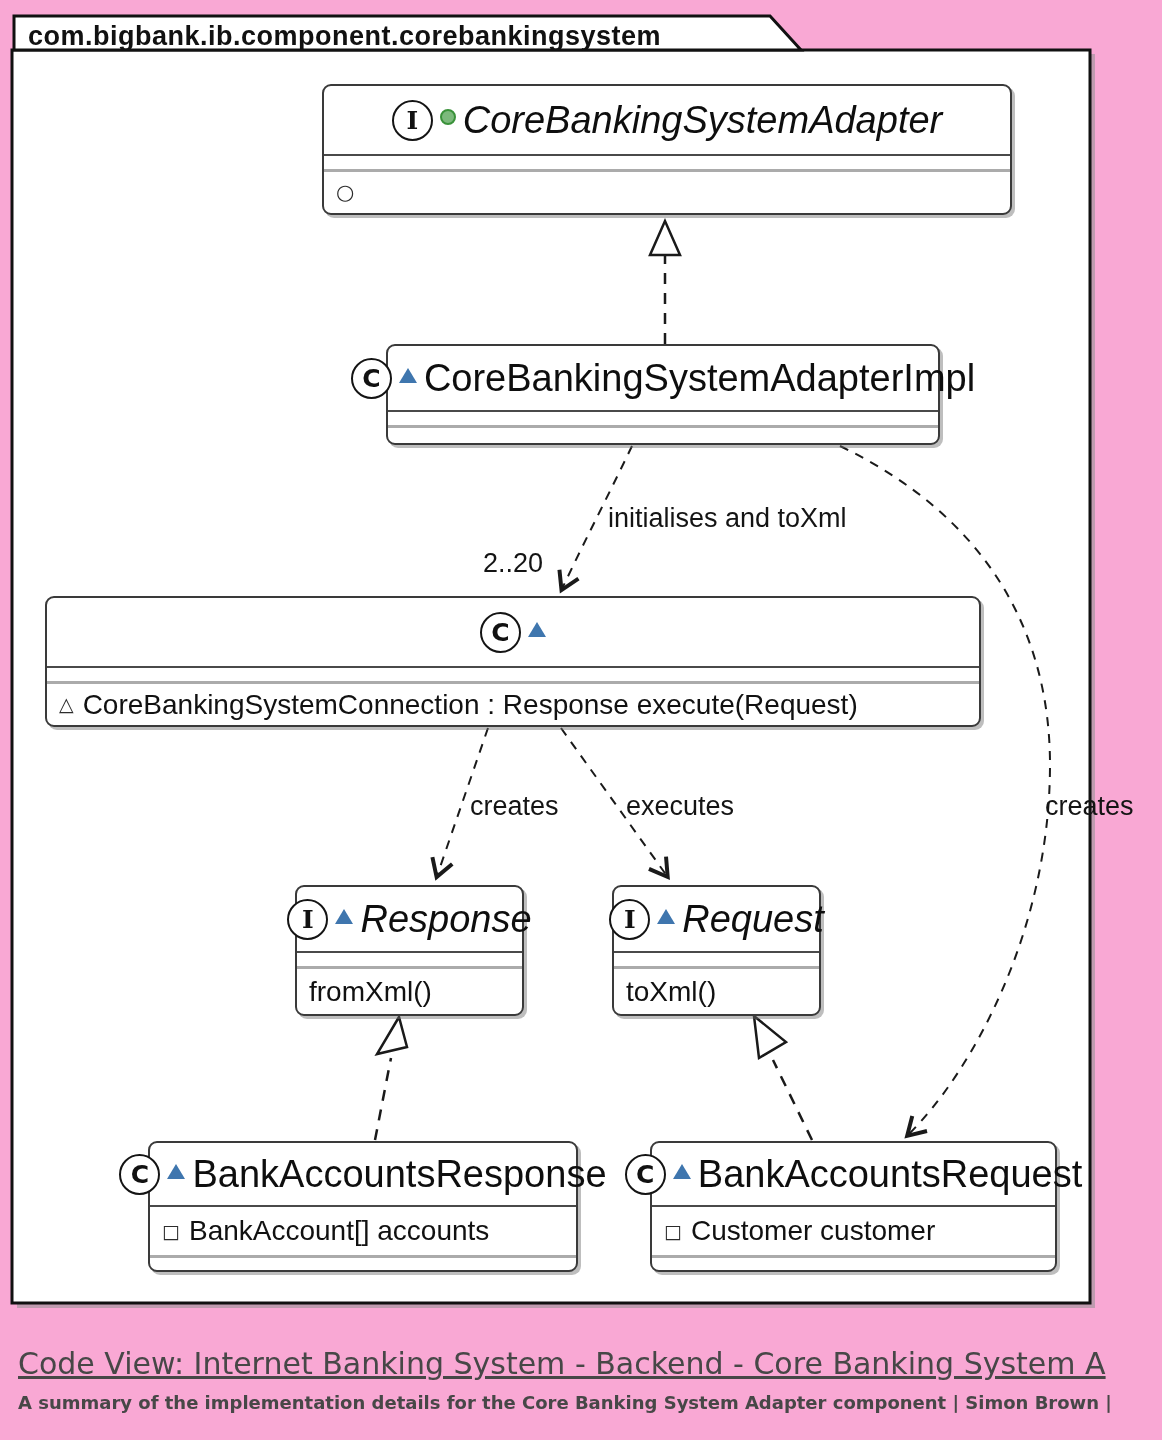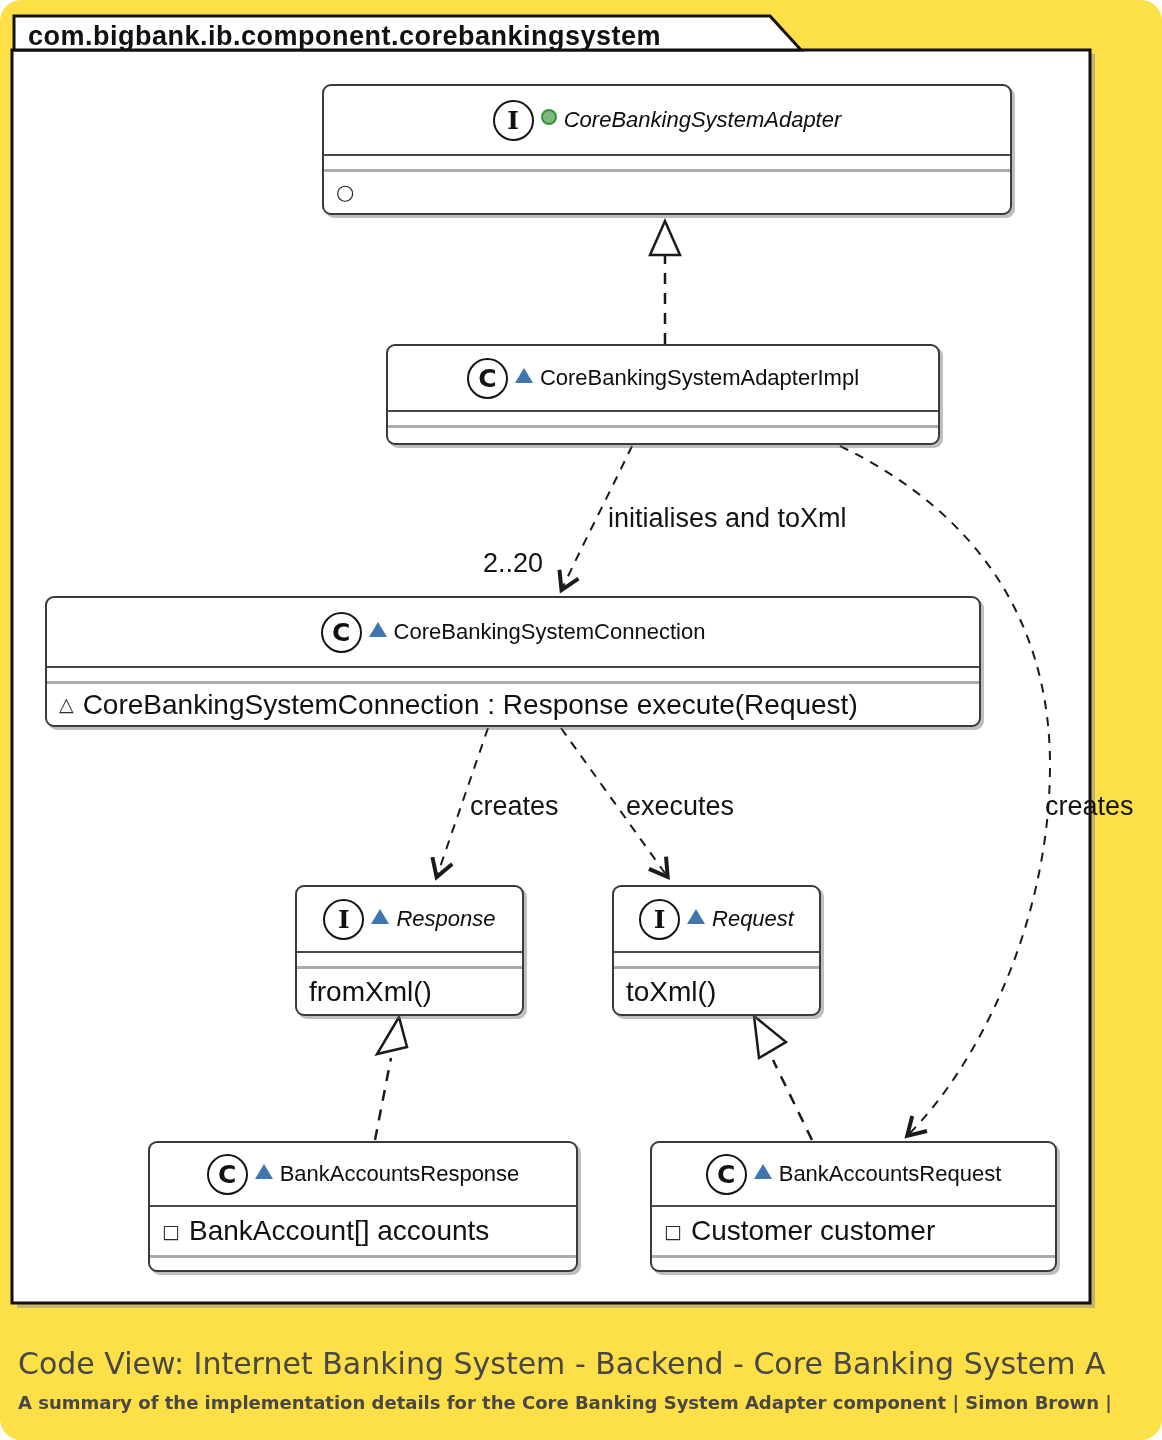--- a/index.html
+++ b/index.html
@@ -1,33 +1,33 @@
 <!DOCTYPE html>
 <html><head>
 <meta charset="utf-8">
 <style>
   html,body{margin:0;padding:0;background:#ffffff;}
   #canvas{
-    position:relative;width:1162px;height:1440px;background:#fde047;overflow:hidden;
-    font-family:"Liberation Sans",sans-serif;color:#111;border-radius:21px;
+    position:relative;width:1162px;height:1440px;background:#f9a8d4;overflow:hidden;
+    font-family:"Liberation Sans",sans-serif;color:#111;
   }
   #wires{position:absolute;left:0;top:0;z-index:0;}
   
   #pkg-title{
     position:absolute;left:28px;top:21px;z-index:3;
     font-size:27px;font-weight:bold;letter-spacing:.5px;color:#111;white-space:nowrap;
   }
   
   .uml-box{
     position:absolute;z-index:2;box-sizing:border-box;display:flex;flex-direction:column;
     background:#fff;border:2px solid #3a3a3a;border-radius:9px;
     box-shadow:3px 3px 0 rgba(110,110,110,.45);
   }
   .head{display:flex;align-items:center;justify-content:center;gap:7px;padding:0 8px;white-space:nowrap;}
-  .cname{font-size:22px;color:#0e0e0e;}
+  .cname{font-size:38px;color:#0e0e0e;}
   .italic{font-style:italic;}
   .badge{
     flex:0 0 auto;width:37px;height:37px;border:2.5px solid #141414;border-radius:50%;
     display:flex;align-items:center;justify-content:center;background:#fff;
     font-family:"DejaVu Serif",serif;font-weight:bold;font-size:25px;line-height:1;color:#111;
   }
   .badge-c{font-family:"DejaVu Sans",sans-serif;}
   .dot-green{
     flex:0 0 auto;width:12px;height:12px;border-radius:50%;
     background:#7CB97C;border:2.5px solid #3A923A;margin-top:-6px;
@@ -41,21 +41,21 @@
   .sep2{flex:0 0 auto;border-top:3px solid #ababab;}
   .gap{flex:0 0 auto;height:13px;}
   .tail{flex:1 1 auto;}
   .member{flex:1 1 auto;display:flex;align-items:center;gap:9px;padding:0 12px;font-size:28px;white-space:nowrap;}
   .glyph{font-family:"DejaVu Sans",sans-serif;font-size:19px;color:#2c2c2c;line-height:1;}
   .glyph-big{font-size:21px;}
   
   .edge-label{position:absolute;z-index:2;font-size:27px;color:#141414;white-space:nowrap;}
   
   #caption-title{position:absolute;left:18px;top:1346px;z-index:1;font-family:"DejaVu Sans",sans-serif;
-    font-size:30px;color:#474747;white-space:nowrap;}
+    font-size:30px;color:#474747;white-space:nowrap;text-decoration:underline;}
   #caption-sub{position:absolute;left:18px;top:1392px;z-index:1;font-family:"DejaVu Sans",sans-serif;
     font-size:18px;color:#474747;white-space:nowrap;font-weight:bold;}
 </style>
 </head>
 <body>
 
 <div id="canvas">
 
   <svg id="wires" width="1162" height="1440" viewBox="0 0 1162 1440">
     <defs>
@@ -125,21 +125,20 @@
     <div class="sep2"></div>
     <div class="tail"></div>
   </div>
 
   <div class="uml-box" style="left:45px;top:596px;width:936px;height:131px">
     <div class="head" style="height:68px">
       <span class="badge badge-c">
           <span>C</span>
         </span>
       <span class="tri-blue"></span>
-      <span class="cname">CoreBankingSystemConnection</span>
     </div>
     <div class="sep1"></div>
     <div class="gap"></div>
     <div class="sep2"></div>
     <div class="member">
       <span class="glyph">△</span>
       <span>CoreBankingSystemConnection : Response execute(Request)</span>
     </div>
   </div>
 

